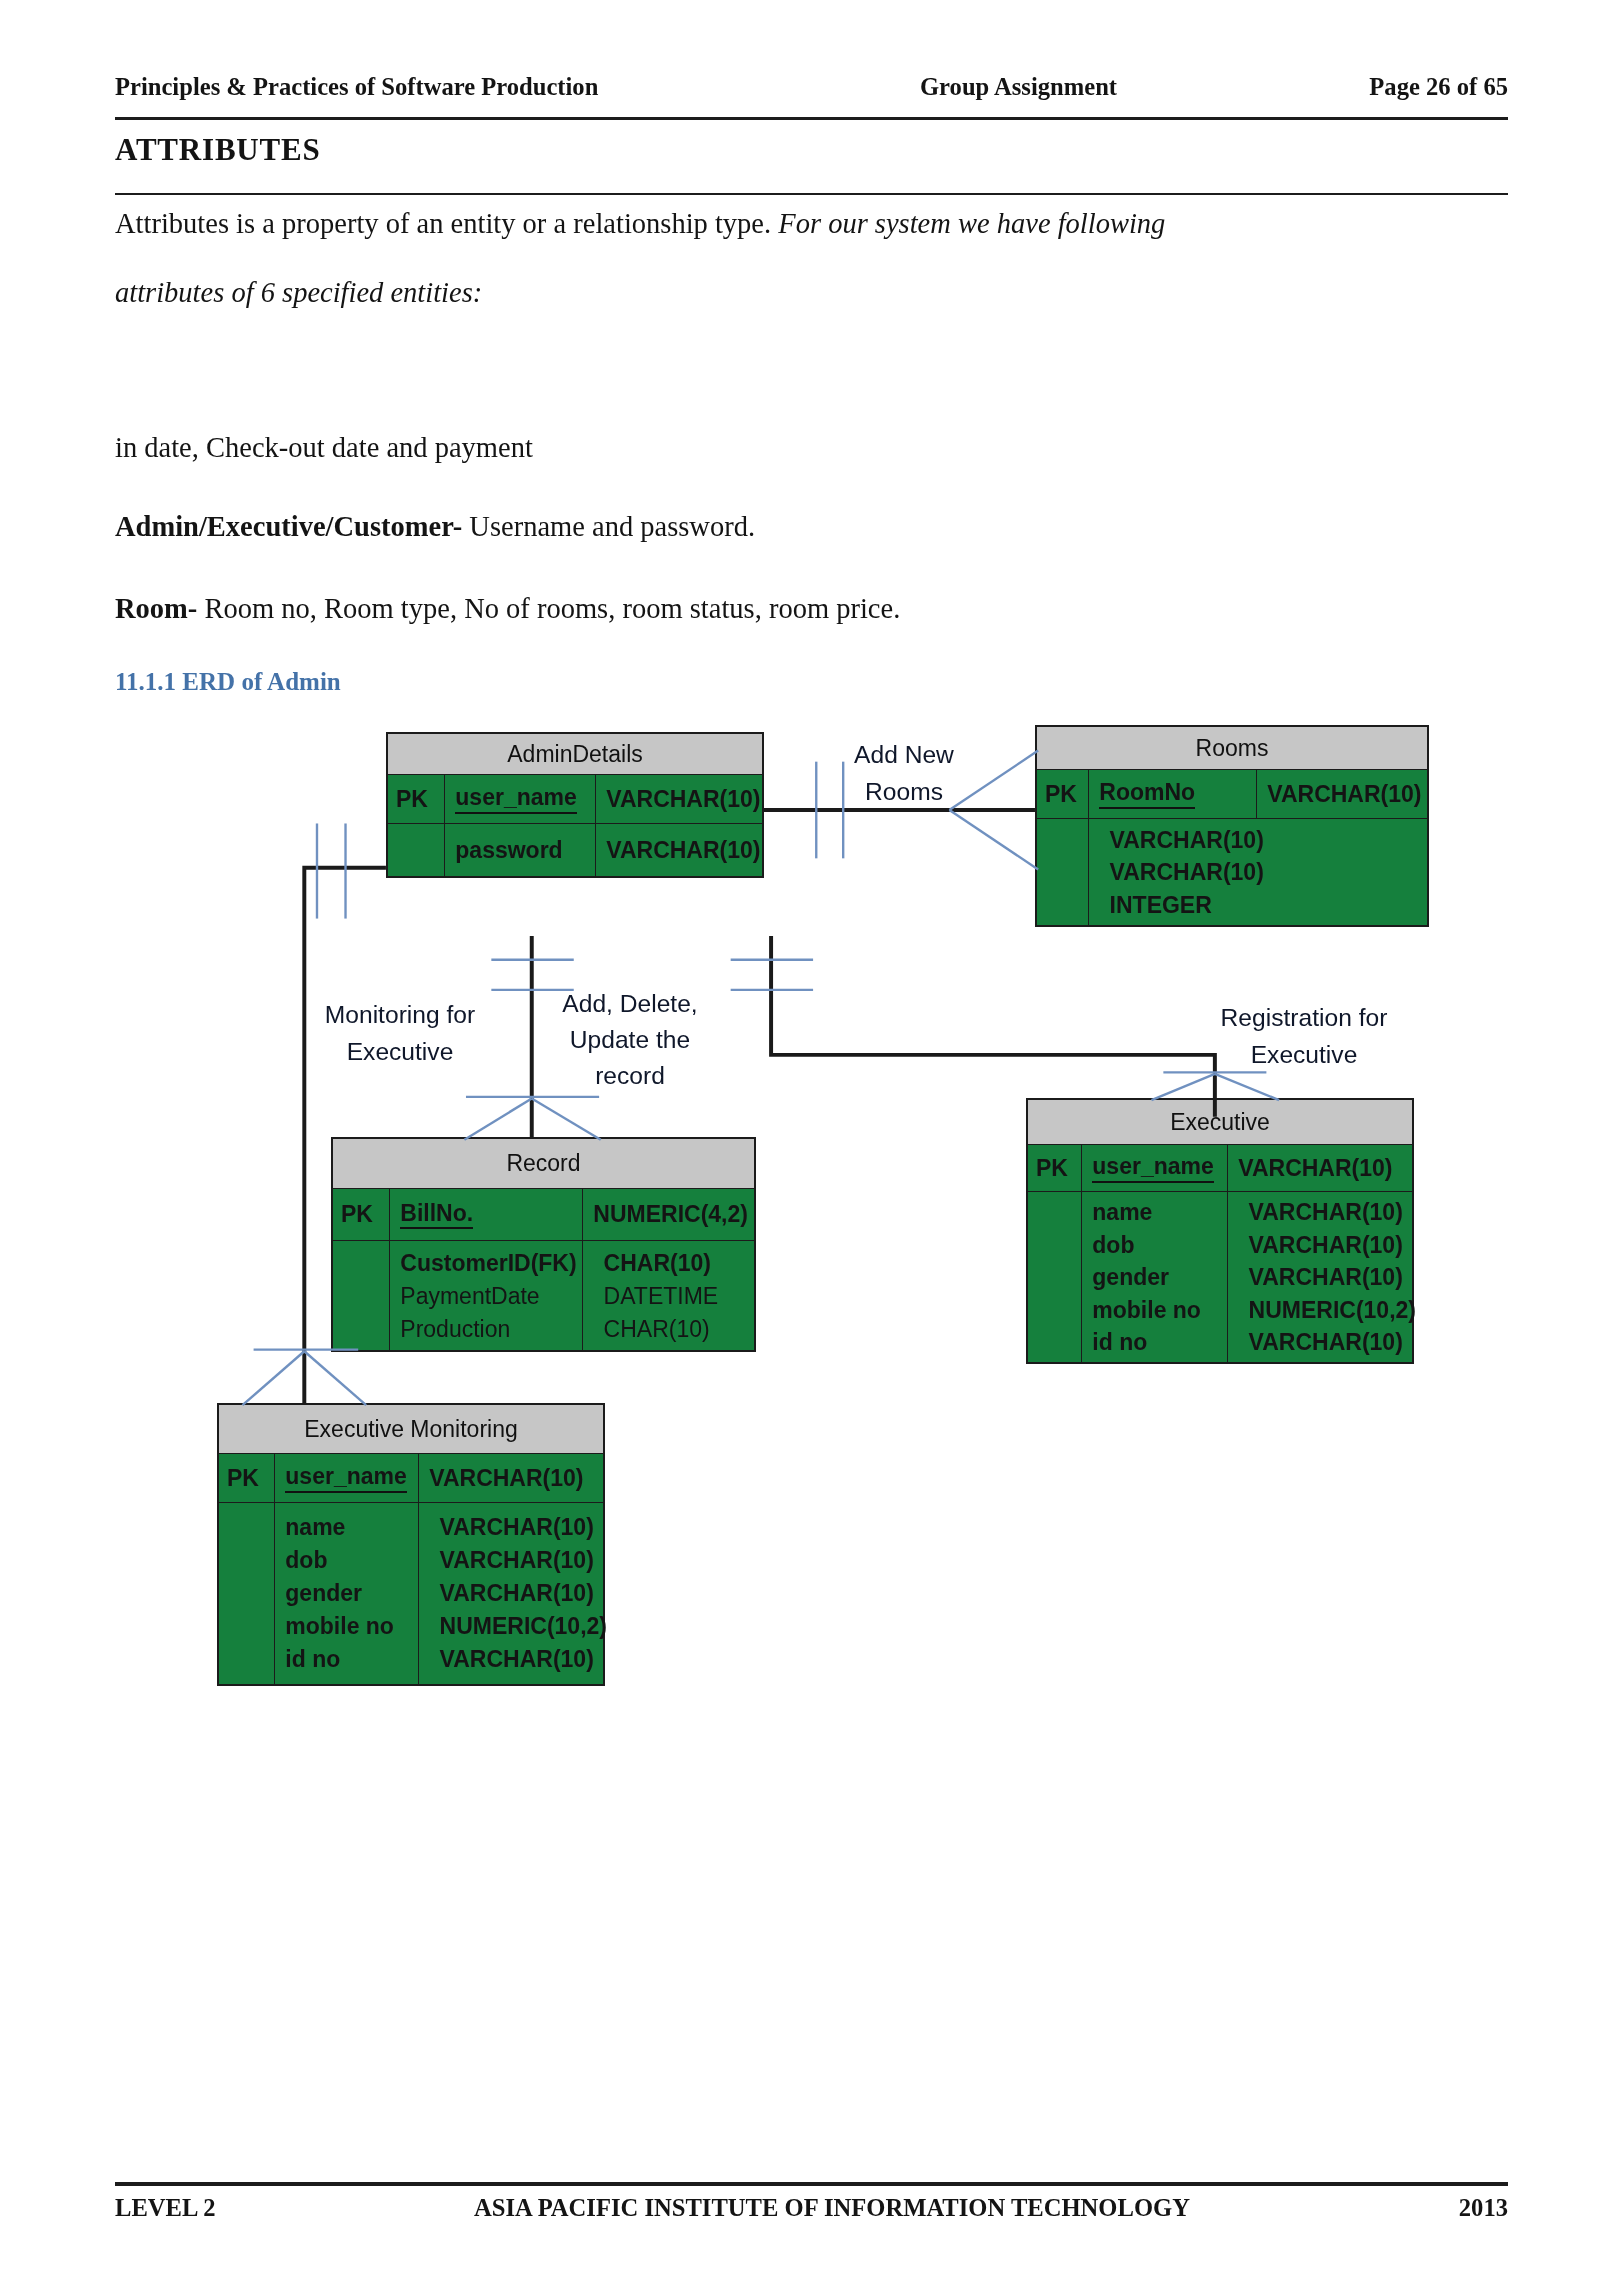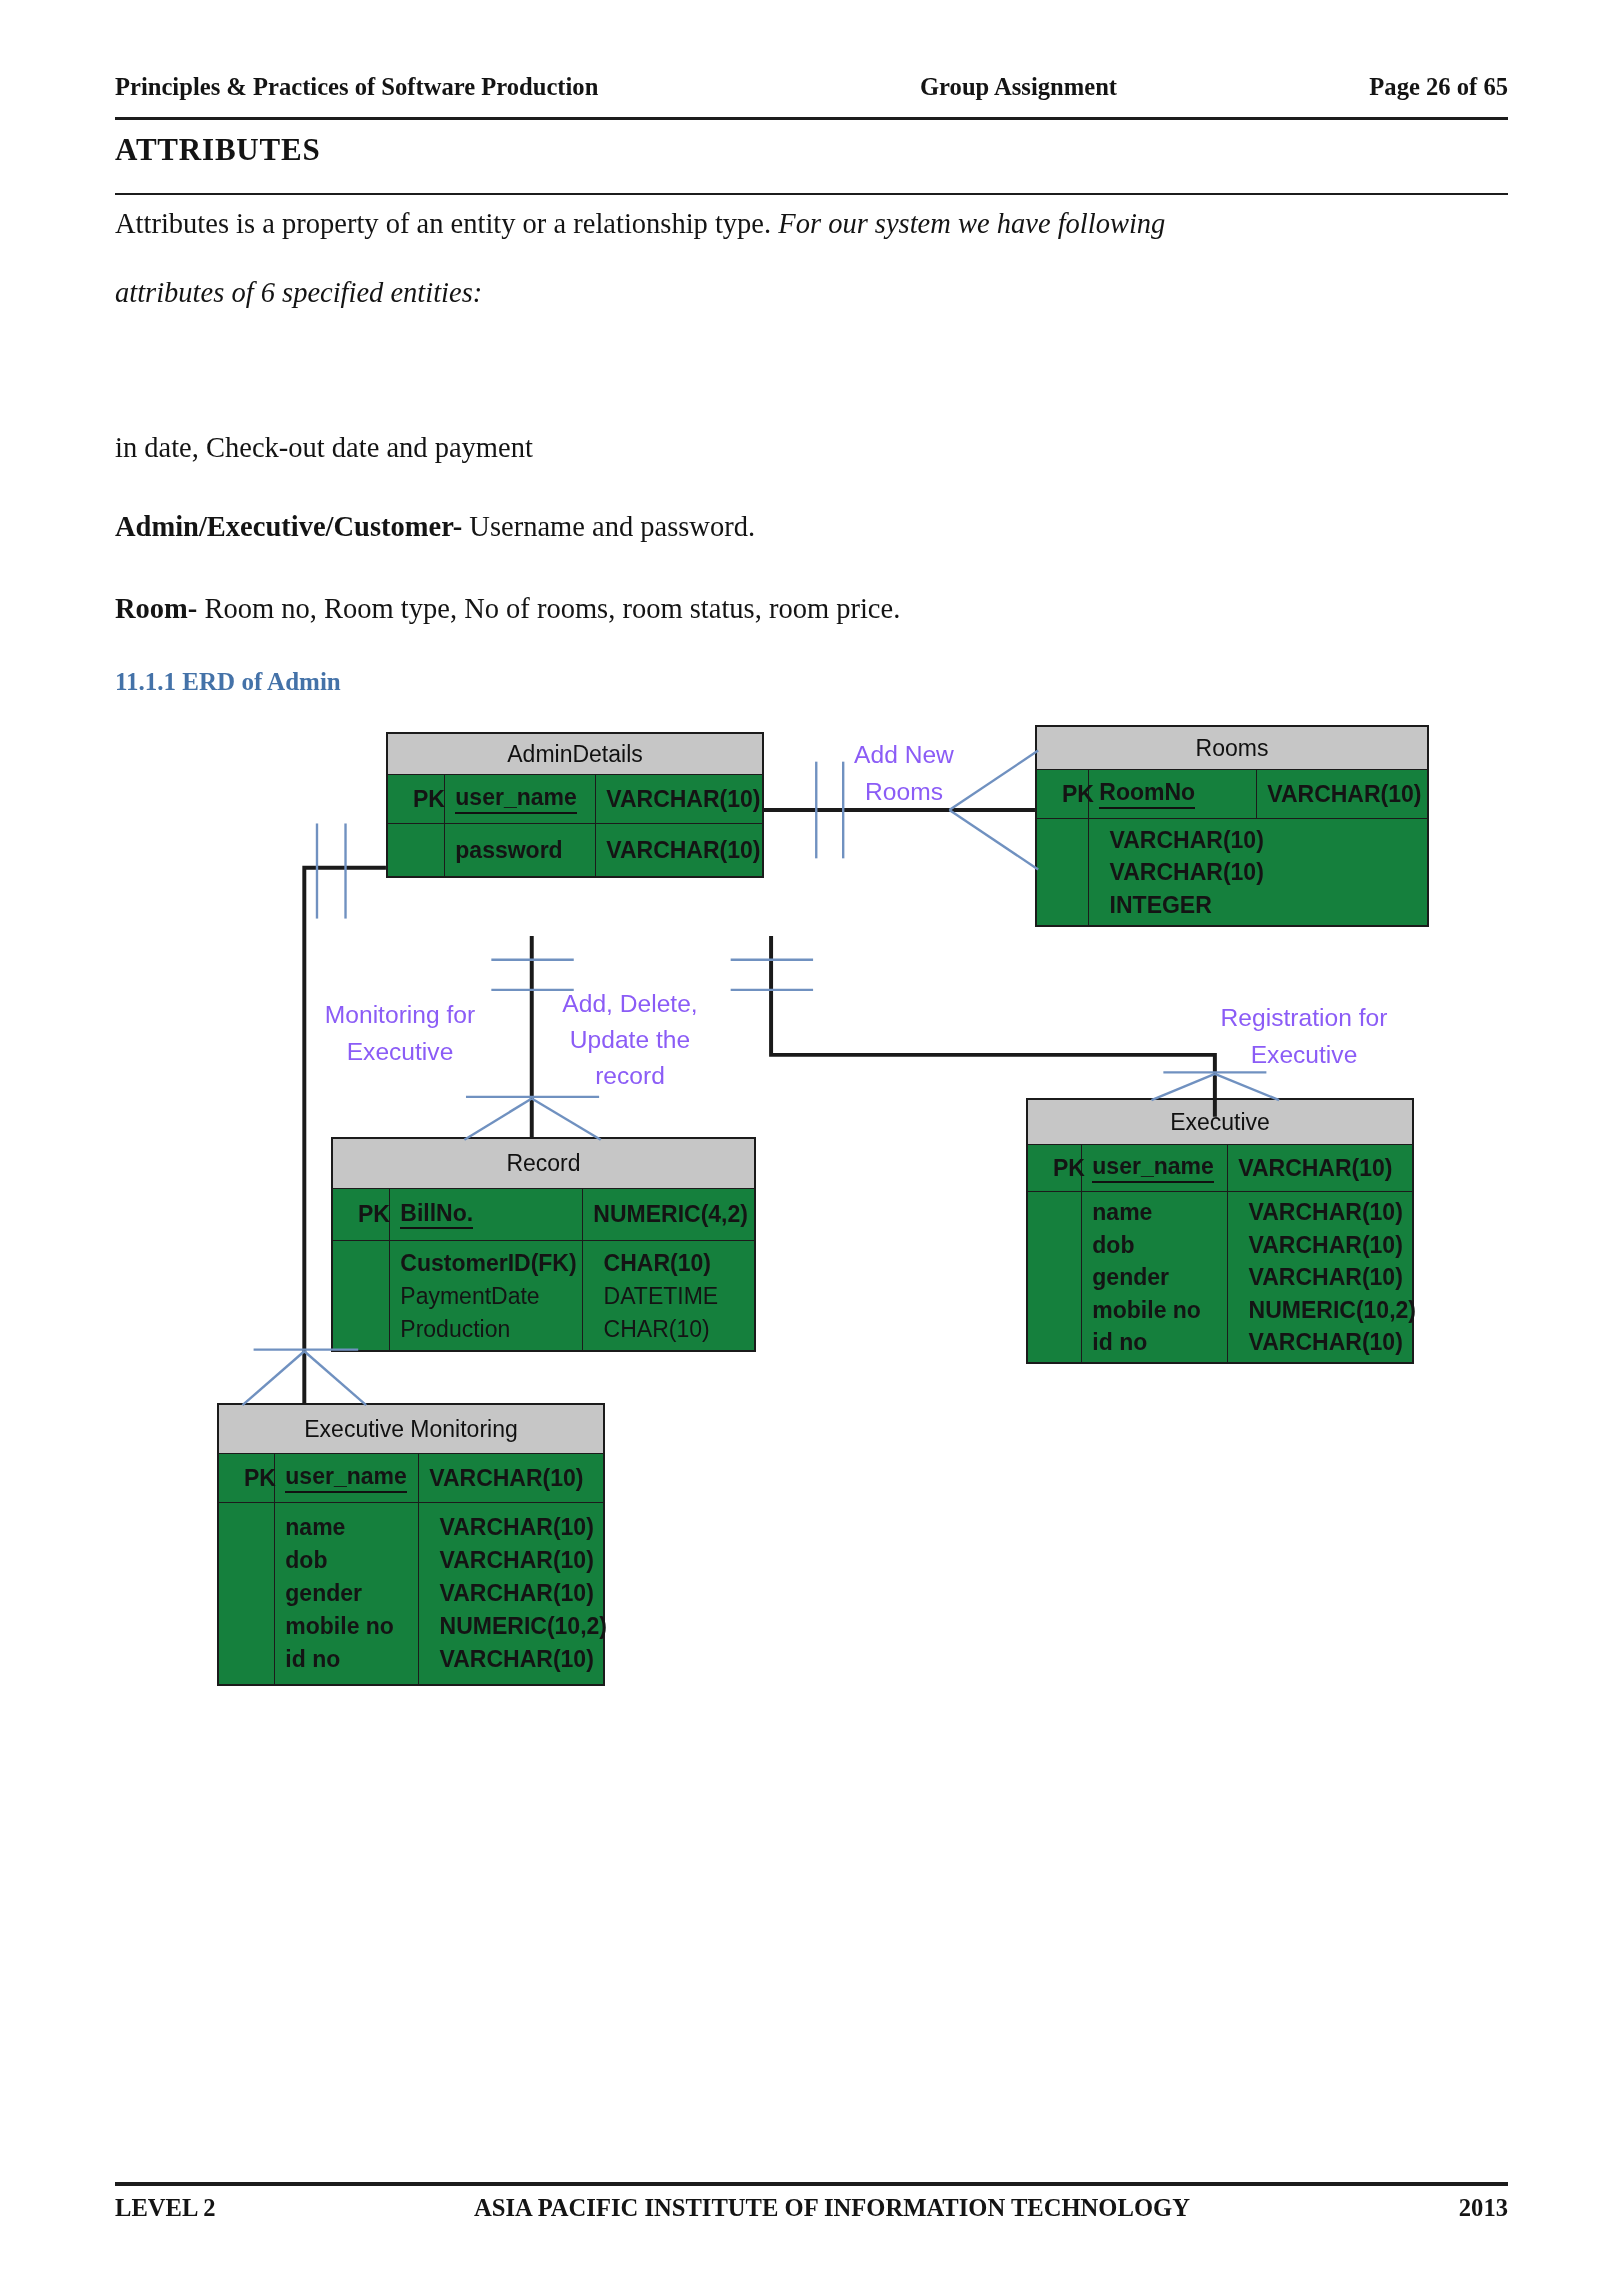--- a/index.html
+++ b/index.html
@@ -60,21 +60,21 @@
   }
   .ehead{
     background:#c6c6c6;
     border-bottom:1.6px solid #1b1b1b;
     display:flex;align-items:center;justify-content:center;
     font-size:23px;color:#111;
   }
   .erow{display:grid;}
   .erow.r2{border-top:1.6px solid #1b1b1b;}
   .cell{box-sizing:border-box;}
-  .cell.pk{border-right:1.6px solid #1b1b1b;display:flex;align-items:center;padding-left:25px;font-weight:bold;font-size:23px;}
+  .cell.pk{border-right:1.6px solid #1b1b1b;display:flex;align-items:center;padding-left:8px;font-weight:bold;font-size:23px;}
   .cell.attr{border-right:1.6px solid #1b1b1b;}
   .r1 .cell.attr,.r1 .cell.typ{display:flex;align-items:center;padding-left:10.3px;font-size:23px;font-weight:bold;}
   .cell.typ{padding-left:10.3px;font-size:23px;font-weight:bold;}
   .multi{padding-top:8px;}
   .multi div{line-height:32.5px;font-size:23px;font-weight:bold;padding-left:10.3px;white-space:nowrap;}
   .multi div.rg{font-weight:normal;}
   .key{border-bottom:2.4px solid #111;padding-bottom:0.8px;}
 
   .t-admin{left:386px;top:732px;width:378px;}
   .t-admin .ehead{height:40px;}
@@ -110,21 +110,21 @@
   .t-execmon .erow{grid-template-columns:56px 144px 1fr;}
   .t-execmon .r1{height:48px;}
   .t-execmon .r2{height:181px;}
   .t-execmon .multi{padding-top:8px;}
   .t-execmon .multi div{line-height:33px;}
 
   
   .rlabel{
     position:absolute;z-index:2;
     font-family:"Liberation Sans", sans-serif;
-    font-size:24.6px;color:#8b5cf6;
+    font-size:24.6px;color:#0f172a;
     text-align:center;line-height:37px;
     white-space:nowrap;
   }
   .lbl-addnew{left:785px;top:736px;width:238px;}
   .lbl-monitor{left:281px;top:996px;width:238px;}
   .lbl-adu{left:511px;top:986px;width:238px;line-height:36px;}
   .lbl-reg{left:1185px;top:999px;width:238px;}
 
   .erd-lines{position:absolute;left:0;top:698px;z-index:3;pointer-events:none;}
 </style>

